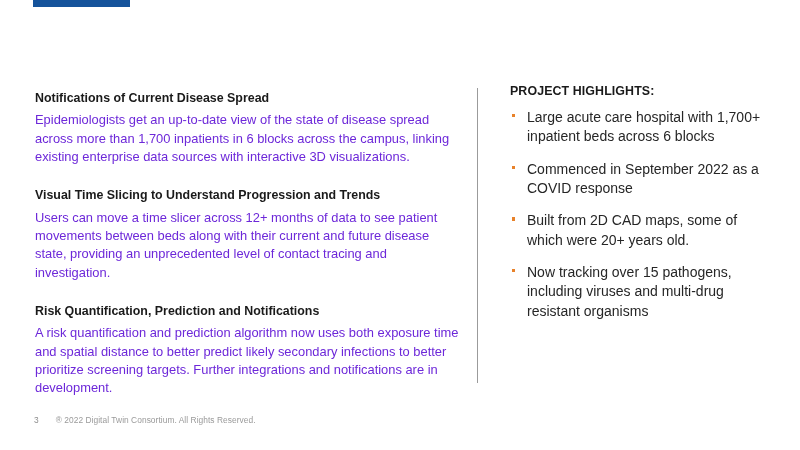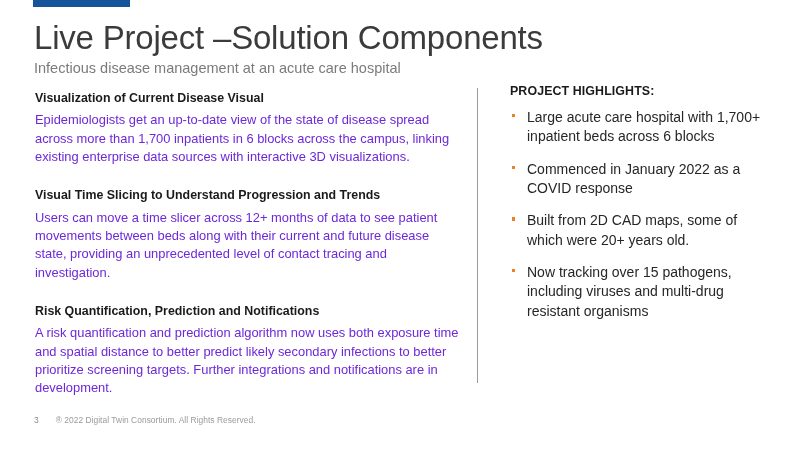--- a/index.html
+++ b/index.html
@@ -145,29 +145,25 @@
   .footer-page { color: #8d8d8d; }
   .footer-copy { color: #9a9a9a; letter-spacing: 0.05px; }
 </style>
 </head>
 <body>
 
 <div class="slide">
 
   <div class="accent-bar"></div>
 
-  <div class="title-block">
-    <div class="slide-title">Live Project –Solution Components</div>
-    <div class="slide-subtitle">Infectious disease management at an acute care hospital</div>
-  </div>
 
   <div class="left-col">
 
     <div class="section">
-      <div class="section-heading">Visualization of Current Disease Visual</div>
+      <div class="section-heading">Notifications of Current Disease Spread</div>
       <div class="section-body">Epidemiologists get an up-to-date view of the state of disease spread across more than 1,700 inpatients in 6 blocks across the campus, linking existing enterprise data sources with interactive 3D visualizations.</div>
     </div>
 
     <div class="section">
       <div class="section-heading">Visual Time Slicing to Understand Progression and Trends</div>
       <div class="section-body">Users can move a time slicer across 12+ months of data to see patient movements between beds along with their current and future disease state, providing an unprecedented level of contact tracing and investigation.</div>
     </div>
 
     <div class="section">
       <div class="section-heading">Risk Quantification, Prediction and Notifications</div>
@@ -181,21 +177,21 @@
   <div class="right-col">
     <div class="highlights-title">PROJECT HIGHLIGHTS:</div>
 
     <ul class="bullet-list">
       <li class="bullet-item">
         <span class="bullet-marker"></span>
         <span>Large acute care hospital with 1,700+ inpatient beds across 6 blocks</span>
       </li>
       <li class="bullet-item">
         <span class="bullet-marker"></span>
-        <span>Commenced in January 2022 as a COVID response</span>
+        <span>Commenced in September 2022 as a COVID response</span>
       </li>
       <li class="bullet-item">
         <span class="bullet-marker"></span>
         <span>Built from 2D CAD maps, some of which were 20+ years old.</span>
       </li>
       <li class="bullet-item">
         <span class="bullet-marker"></span>
         <span>Now tracking over 15 pathogens, including viruses and multi-drug resistant organisms</span>
       </li>
     </ul>

